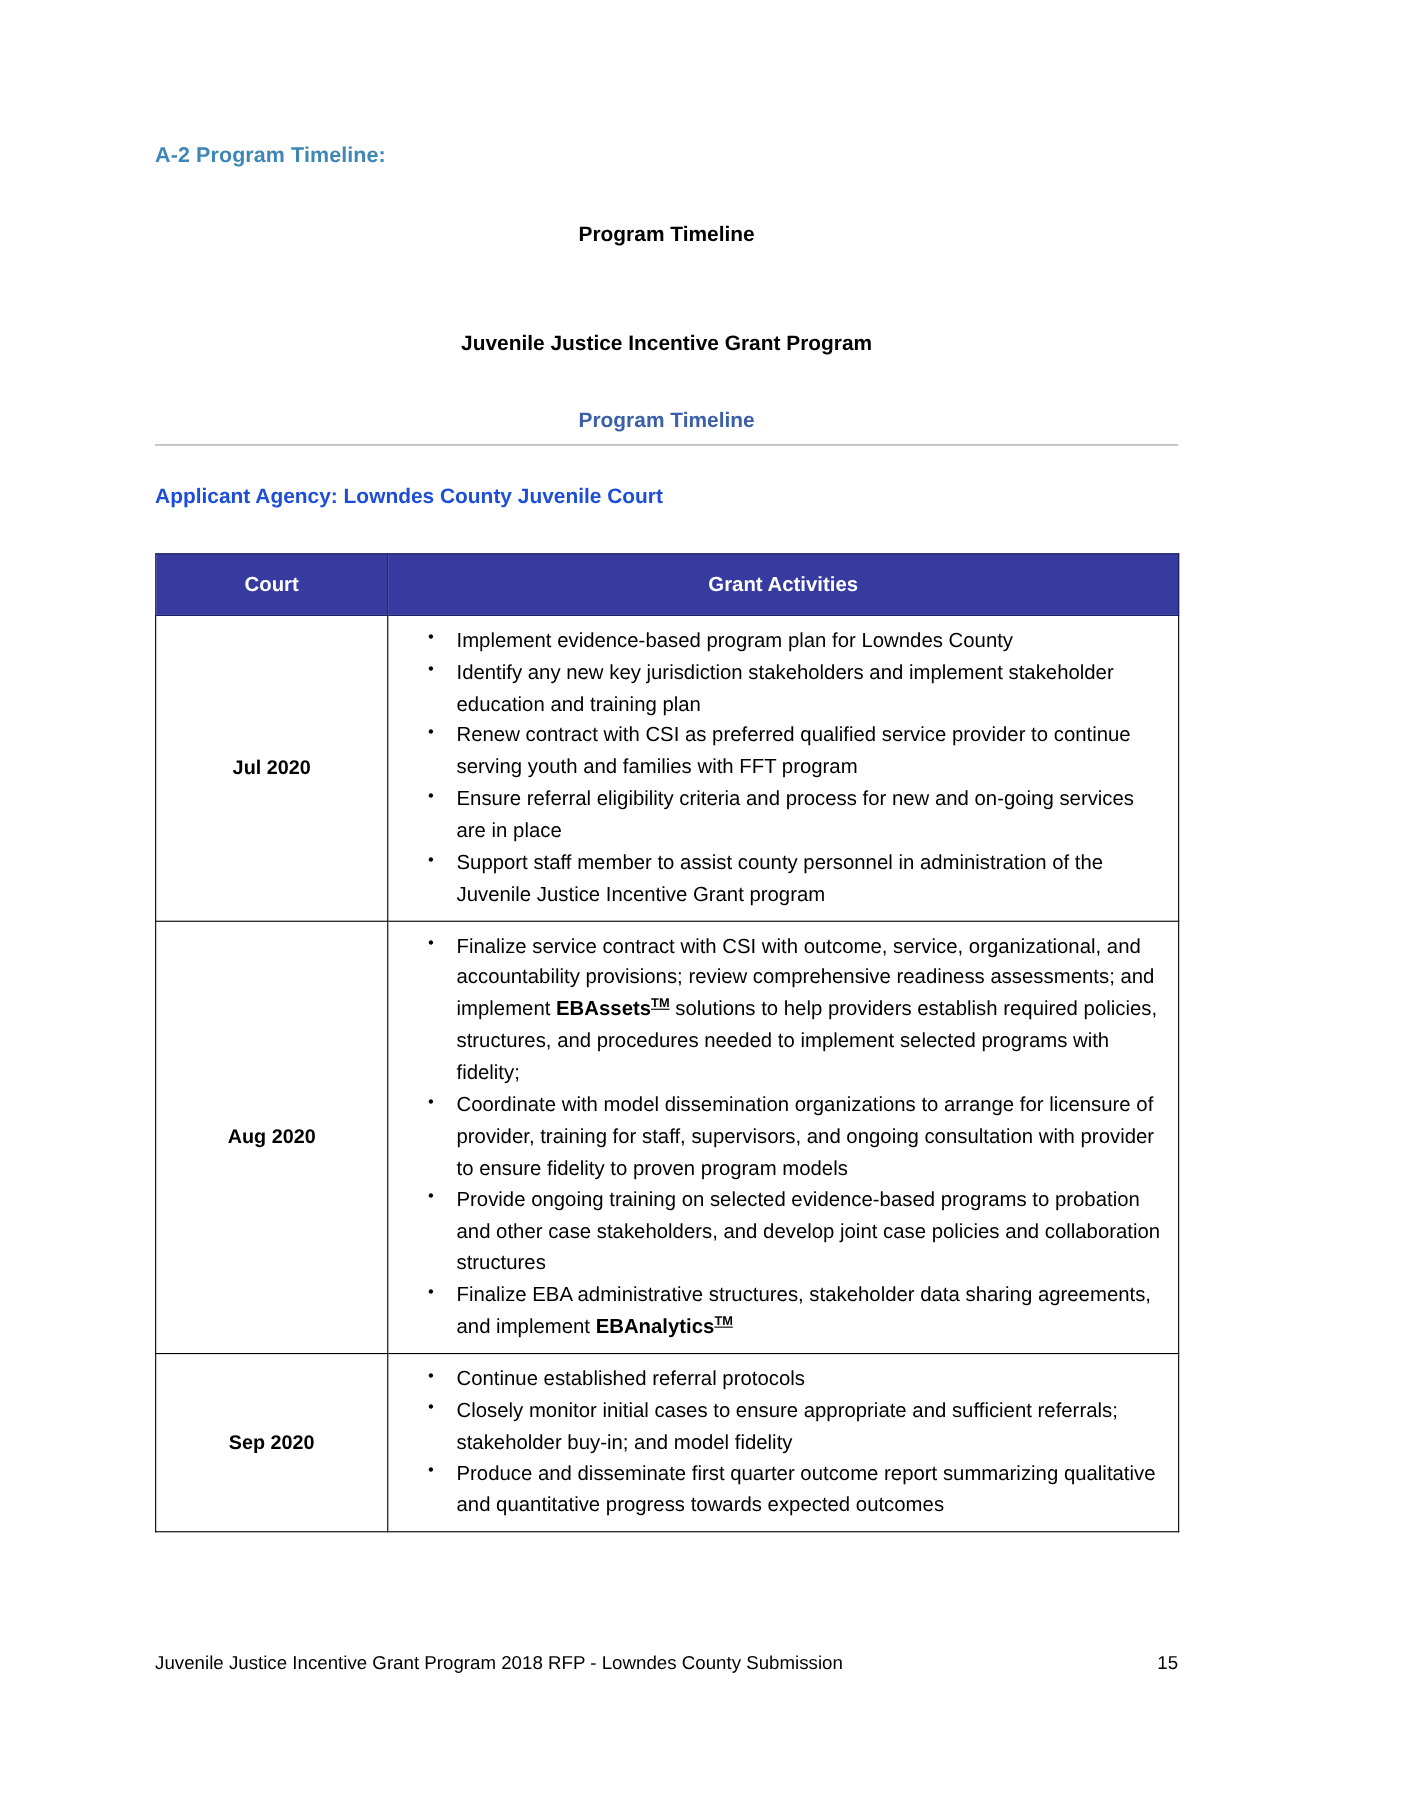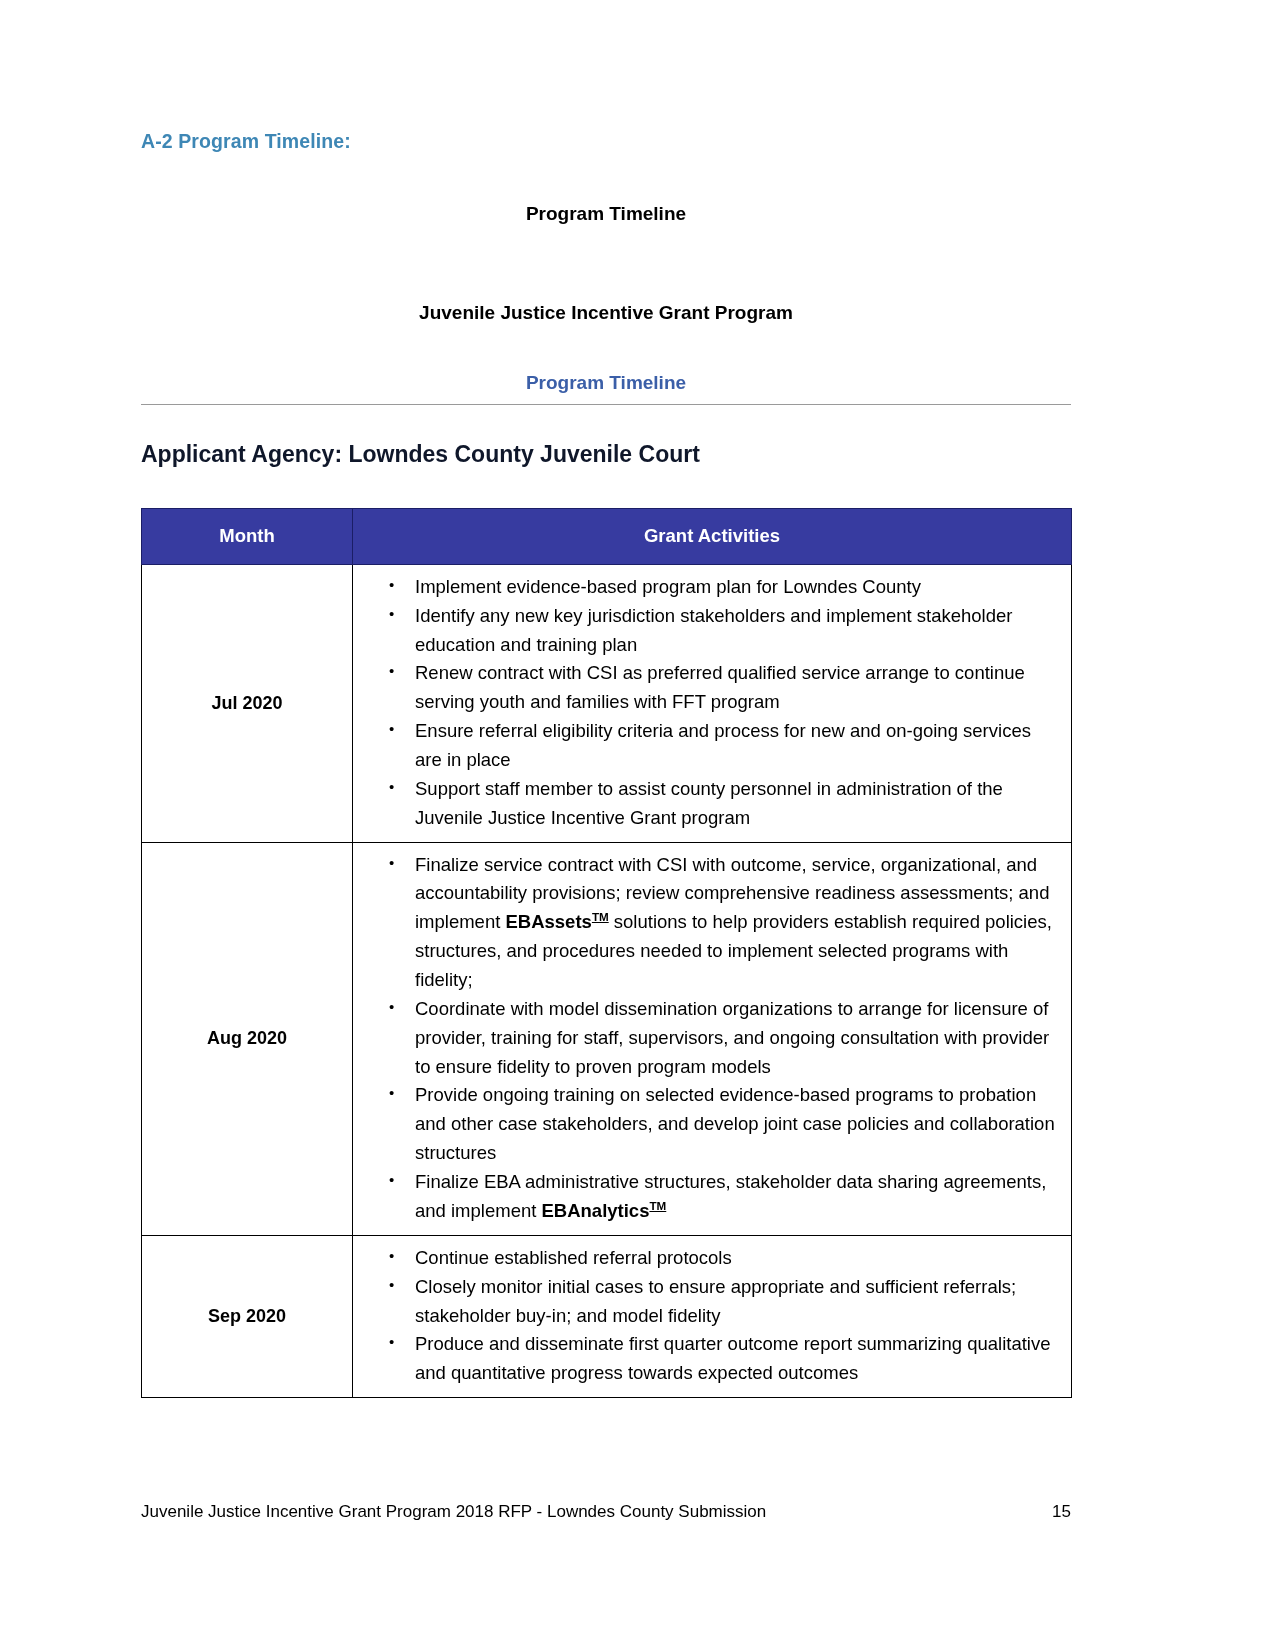--- a/index.html
+++ b/index.html
@@ -65,24 +65,24 @@
   }
   .rule {
     border: 0;
     border-top: 1px solid #9a9a9a;
     margin: 8px 0 0 0;
     width: 930px;
   }
 
   
   .applicant {
-    font-size: 23px;
+    font-size: 19px;
     font-weight: bold;
     margin: 36px 0 40px 0;
-    color: #0f172a;
+    color: #1d4ed8;
   }
 
   
   table.timeline {
     border-collapse: collapse;
     width: 930px;
     table-layout: fixed;
   }
   table.timeline th, table.timeline td {
     border: 1px solid #000000;
@@ -169,32 +169,32 @@
 
     <div class="applicant">Applicant Agency:  Lowndes County Juvenile Court</div>
 
     <table class="timeline">
       <colgroup>
         <col class="c-month">
         <col class="c-acts">
       </colgroup>
       <thead>
         <tr>
-          <th>Month</th>
+          <th>Court</th>
           <th>Grant Activities</th>
         </tr>
       </thead>
       <tbody>
         <tr>
           <td class="month">Jul 2020</td>
           <td class="acts">
             <ul class="acts-list">
               <li>Implement evidence-based program plan for Lowndes County</li>
               <li>Identify any new key jurisdiction stakeholders and implement stakeholder education and training plan</li>
-              <li>Renew contract with CSI as preferred qualified service arrange to continue serving youth and families with FFT program</li>
+              <li>Renew contract with CSI as preferred qualified service provider to continue serving youth and families with FFT program</li>
               <li>Ensure referral eligibility criteria and process for new and on-going services are in place</li>
               <li>Support staff member to assist county personnel in administration of the Juvenile Justice Incentive Grant program</li>
             </ul>
           </td>
         </tr>
         <tr>
           <td class="month">Aug 2020</td>
           <td class="acts">
             <ul class="acts-list">
               <li>Finalize service contract with CSI with outcome, service, organizational, and accountability provisions; review comprehensive readiness assessments; and implement <span class="b">EBAssets<sup>TM</sup></span> solutions to help providers establish required policies, structures, and procedures needed to implement selected programs with fidelity;</li>

